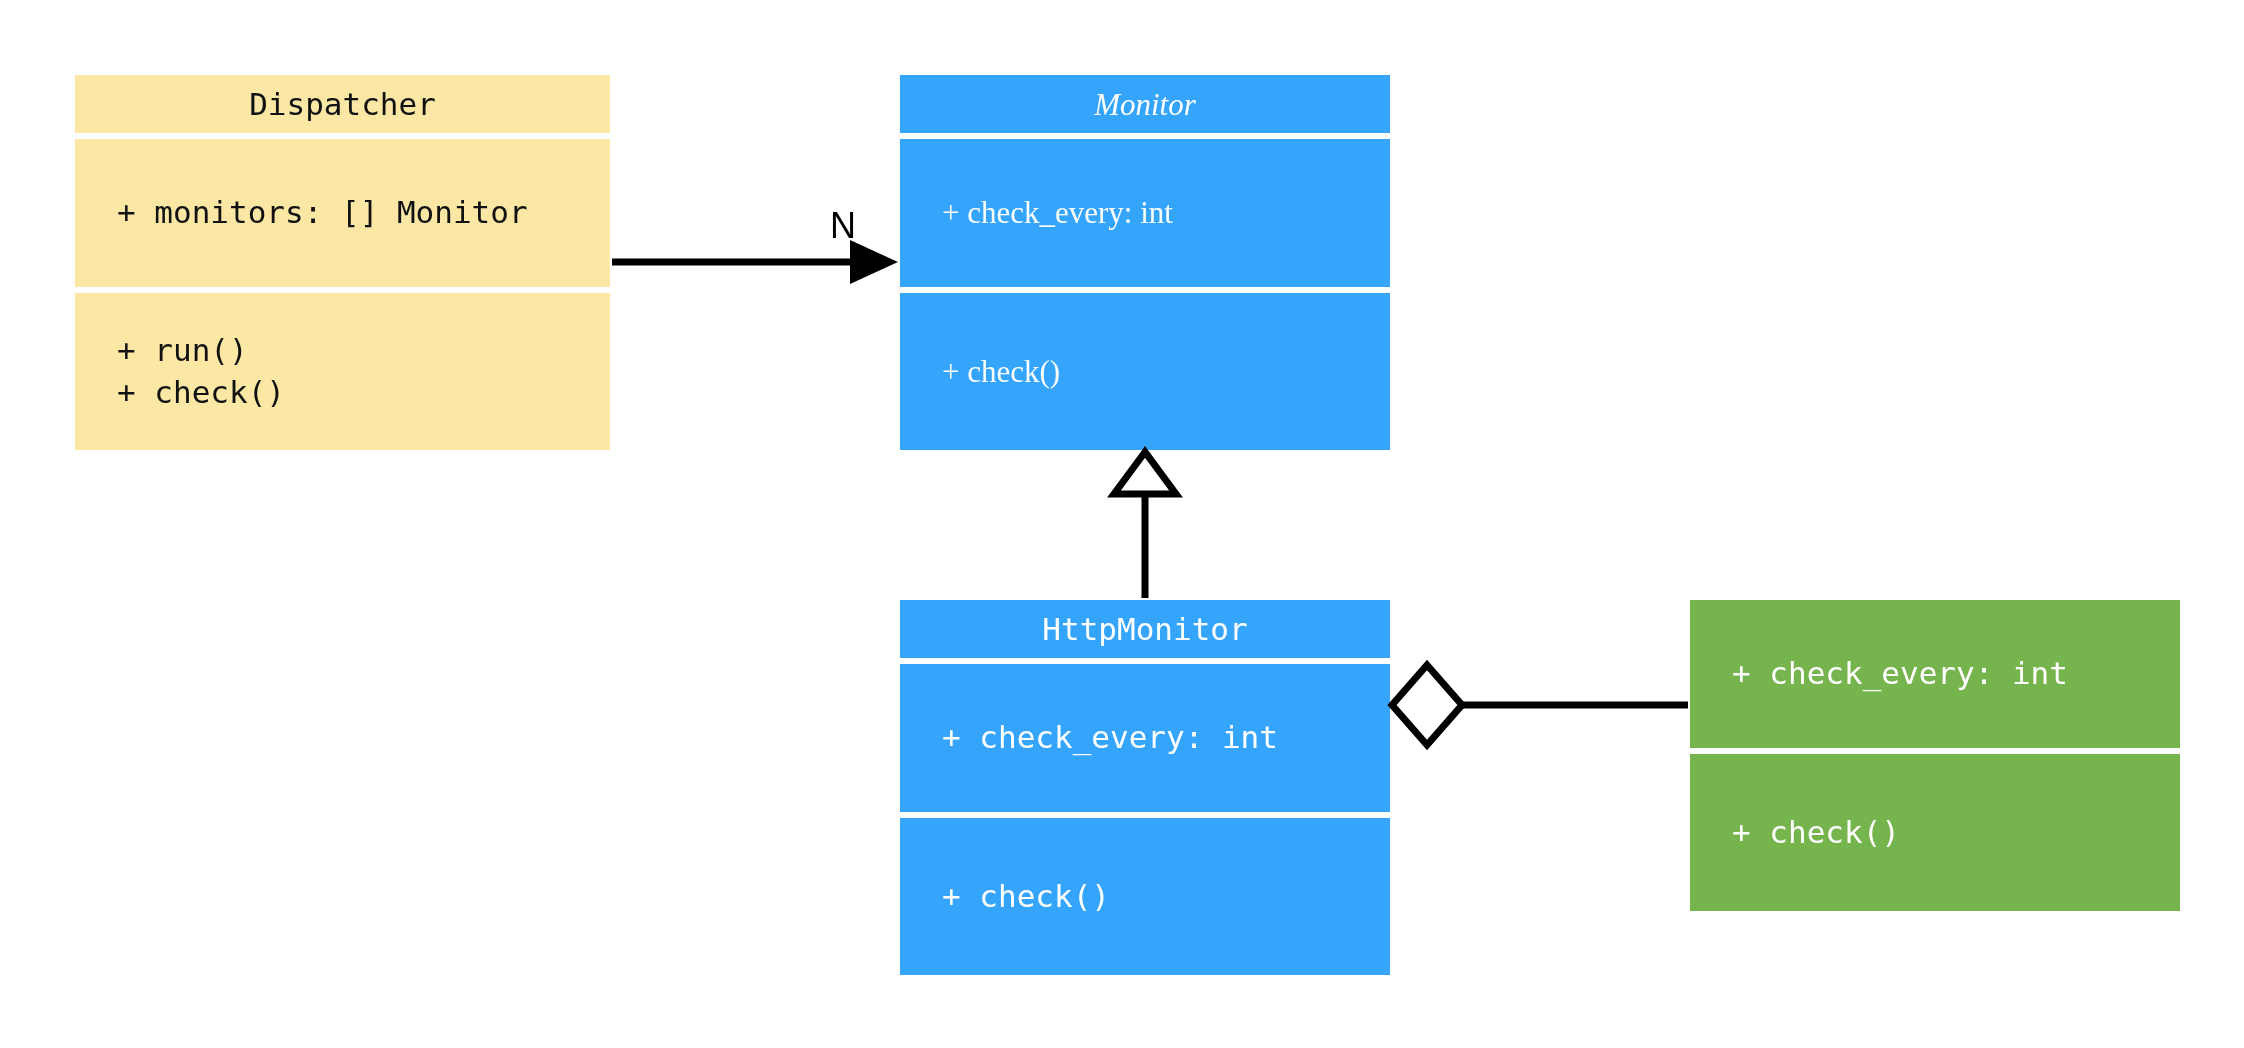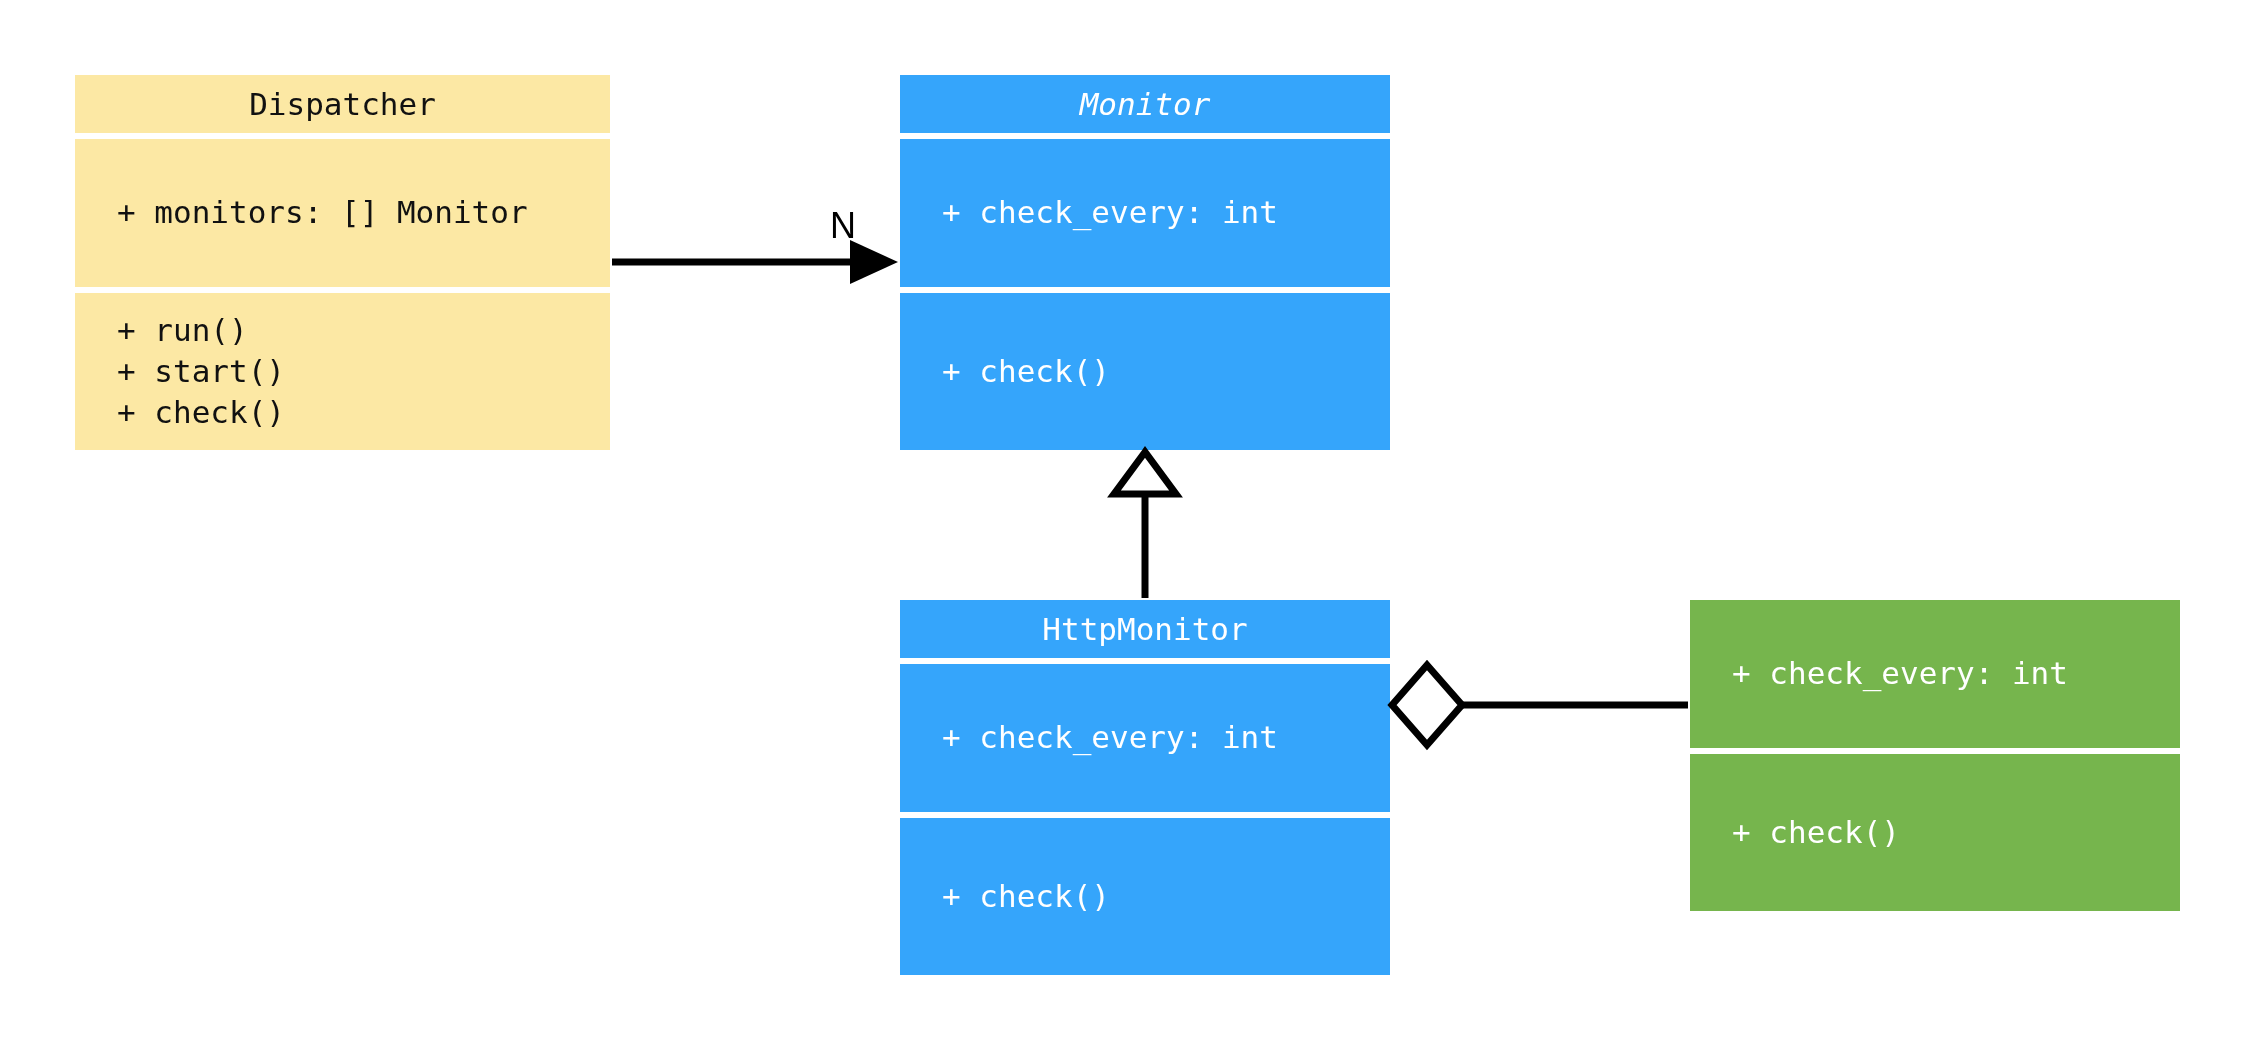--- a/index.html
+++ b/index.html
@@ -105,26 +105,25 @@
 
 <div id="diagram-canvas">
 
   <div class="uml-class theme-yellow" style="left:75px; top:75px; width:535px; height:375px;">
     <div class="uml-compartment uml-title" style="height:58px;">Dispatcher</div>
     <div class="uml-compartment uml-members" style="height:148px;">
       <div class="uml-member">+ monitors: [] Monitor</div>
     </div>
     <div class="uml-compartment uml-members" style="height:157px;">
       <div class="uml-member">+ run()</div>
-      <div class="uml-member">+ start()</div>
       <div class="uml-member">+ check()</div>
     </div>
   </div>
 
-  <div class="uml-class theme-blue" style="left:900px; top:75px; width:490px; height:375px;">
+  <div class="uml-class theme-blue" style="left:900px; top:75px; width:490px; height:375px;font-family:Liberation Serif, serif;">
     <div class="uml-compartment uml-title is-abstract" style="height:58px;">Monitor</div>
     <div class="uml-compartment uml-members" style="height:148px;">
       <div class="uml-member">+ check_every: int</div>
     </div>
     <div class="uml-compartment uml-members" style="height:157px;">
       <div class="uml-member">+ check()</div>
     </div>
   </div>
 
   <div class="uml-class theme-blue" style="left:900px; top:600px; width:490px; height:375px;">

